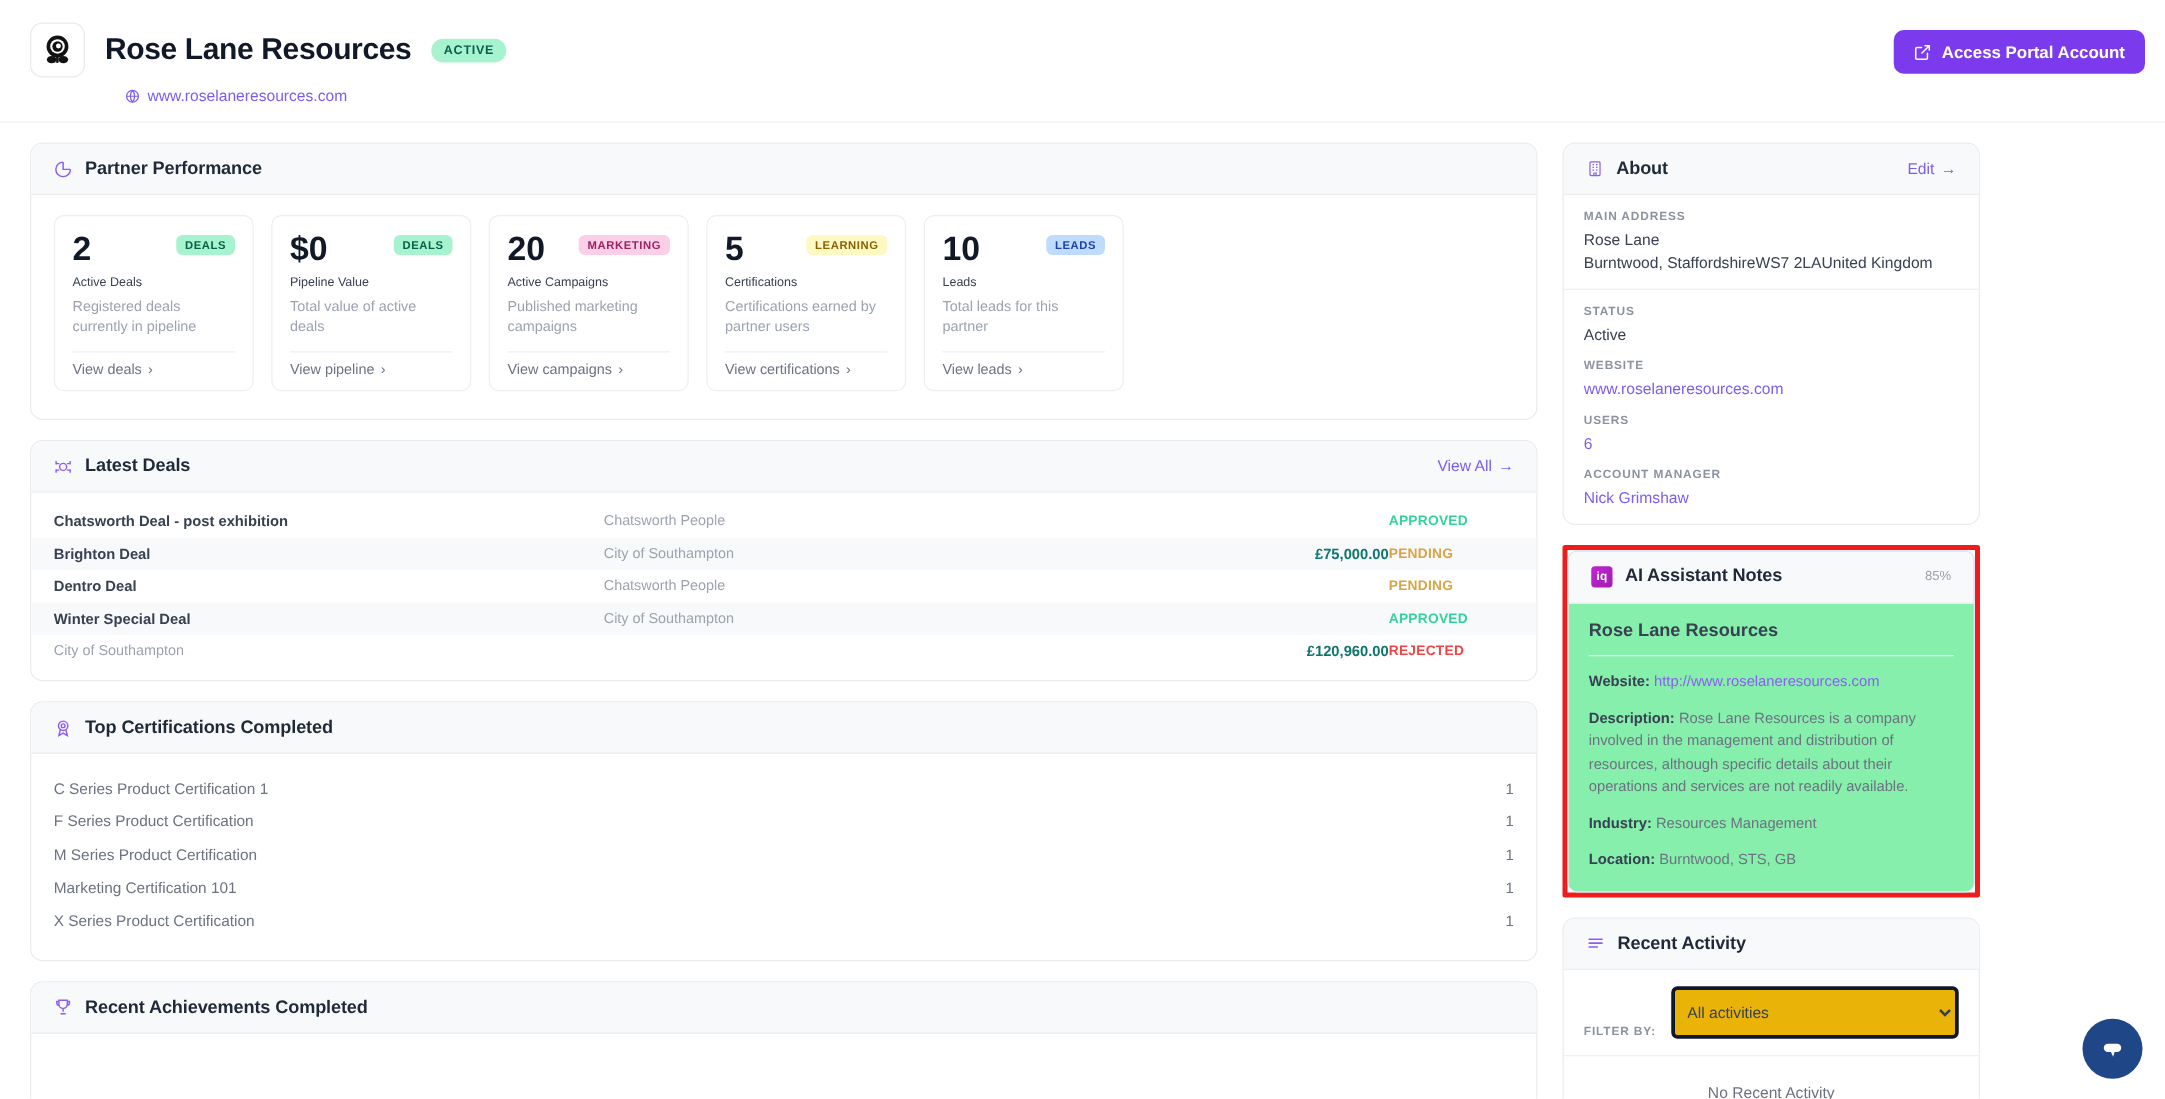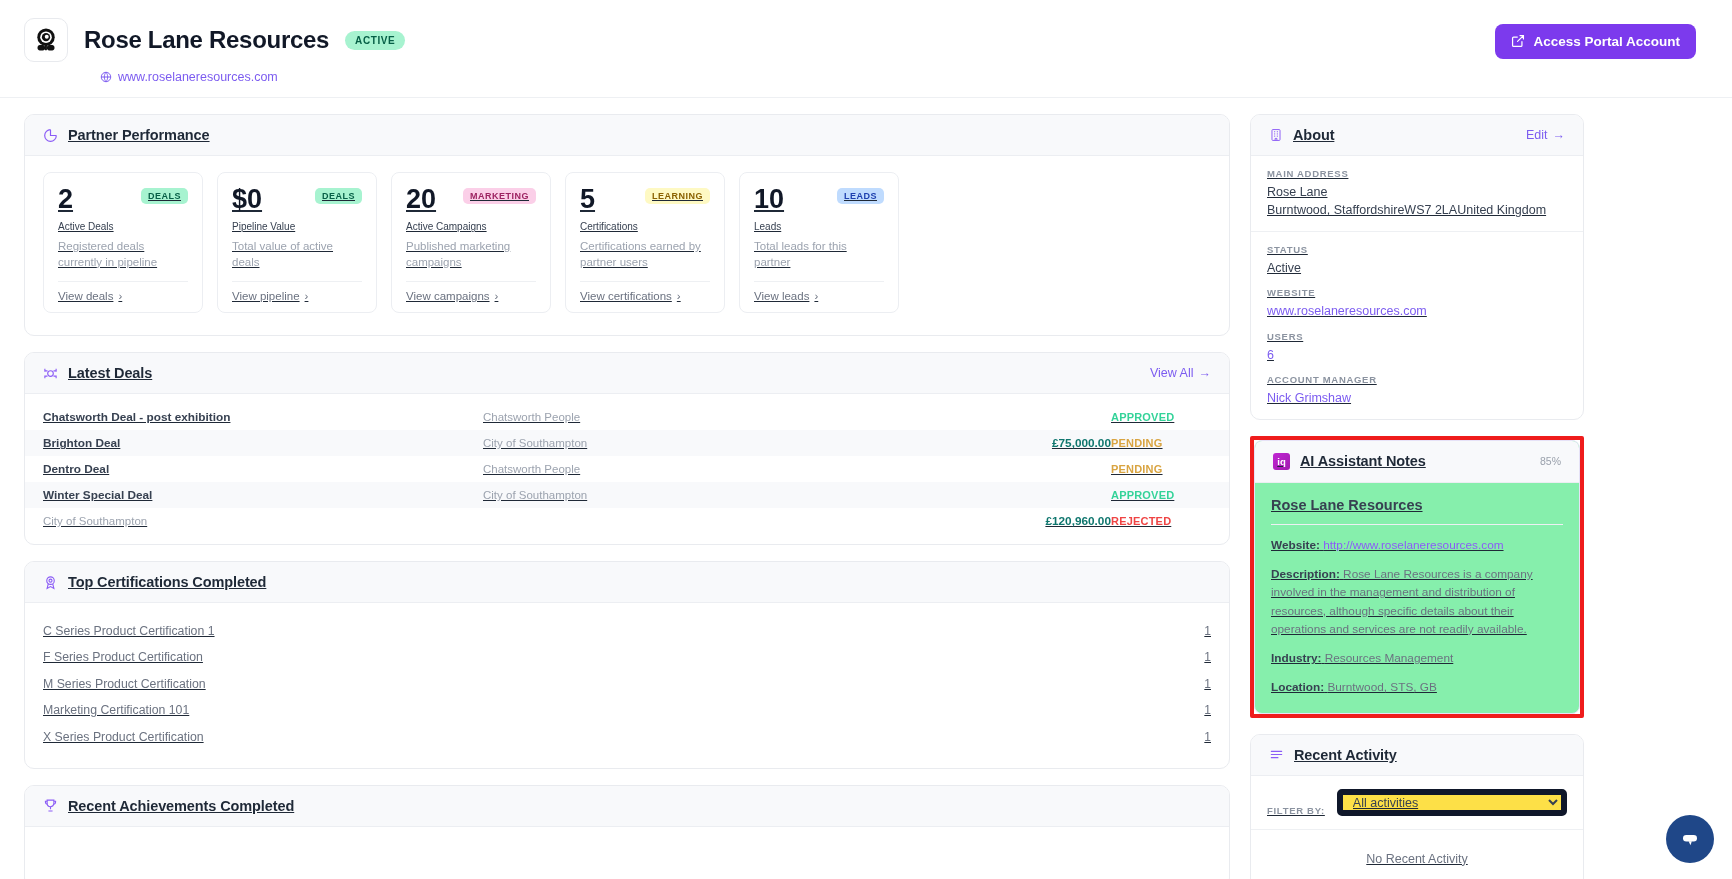--- a/index.html
+++ b/index.html
@@ -33,36 +33,35 @@
     font-size: 10px; font-weight: 700; letter-spacing: .6px;
     padding: 4px 10px; border-radius: 10px;
   }
   .hdr-site {
     display: flex; align-items: center; gap: 6px;
     margin-left: 76px; margin-top: 8px;
   }
   .hdr-site a { color: #7c5cf0; font-size: 12.5px; text-decoration: none; }
   .globe { color: #7c5cf0; display:flex; }
   .btn-portal {
-    position: absolute; right: 36px; top: 24px;
+    position: absolute; right: 16px; top: 24px;
     background: #7c3aed; color: #fff;
     border: none; border-radius: 8px;
     font-size: 13.5px; font-weight: 600;
     padding: 10px 16px;
-    display: flex; align-items: flex-start; gap: 8px;
+    display: flex; align-items: center; gap: 8px;
     cursor: pointer;
     font-family: "Liberation Sans", sans-serif;
   }
 
   
   .body {
     display: flex; gap: 20px;
     padding: 16px 24px 2px 24px;
     height: 781px;
-    text-decoration: underline;
   }
   .col-main { width: 1206px; flex: 0 0 1206px; }
   .col-side { width: 334px; flex: 0 0 334px; position: relative; }
 
   .card {
     background: #fff; border: 1px solid #e9ebef; border-radius: 10px;
     margin-bottom: 16px; overflow: hidden;
   }
   .card-hd {
     display: flex; align-items: center; gap: 10px;
@@ -170,23 +169,23 @@
 
   
   .ra-filter {
     display: flex; align-items: flex-end; gap: 12px;
     padding: 13px 16px; border-bottom: 1px solid #eef0f3;
   }
   .ra-filter .lbl2 {
     font-size: 9.5px; font-weight: 700; letter-spacing: .7px; color: #8b93a0;
   }
   .ra-select {
-    flex: 1; height: 27px; border: 6px solid #0f172a; border-radius: 5px;
+    flex: 1; height: 42px; border: 3px solid #0f172a; border-radius: 5px;
     font-size: 12.5px; color: #374151; padding: 0 6px;
-    font-family: "Liberation Sans", sans-serif; background: #fde047;
+    font-family: "Liberation Sans", sans-serif; background: #eab308;
   }
   .ra-empty {
     text-align: center; font-size: 12.5px; color: #6b7280;
     padding: 22px 0 26px 0;
   }
 
   
   .chat-fab {
     position: absolute; right: 18px; bottom: 16px;
     width: 48px; height: 48px; border-radius: 50%;

